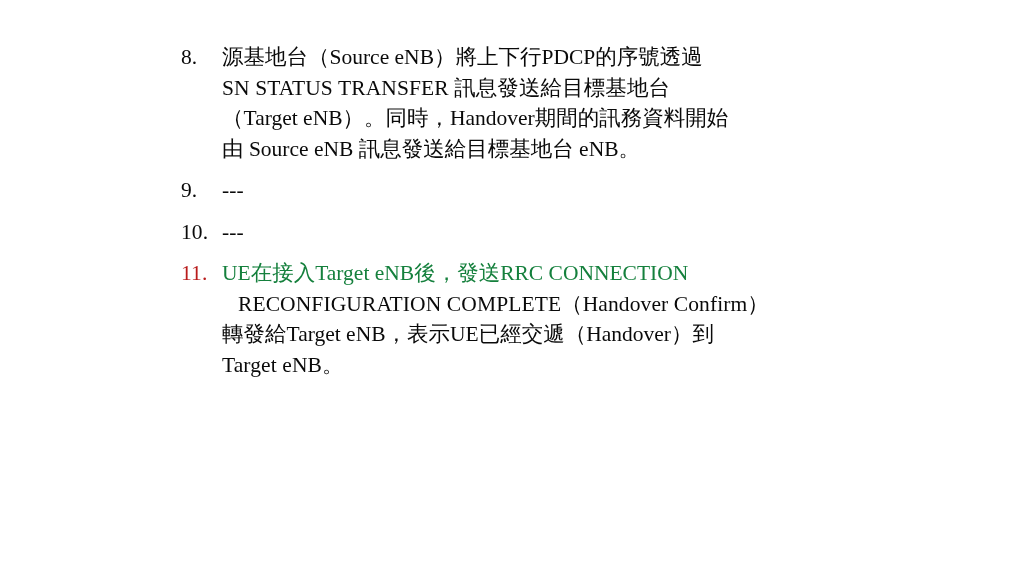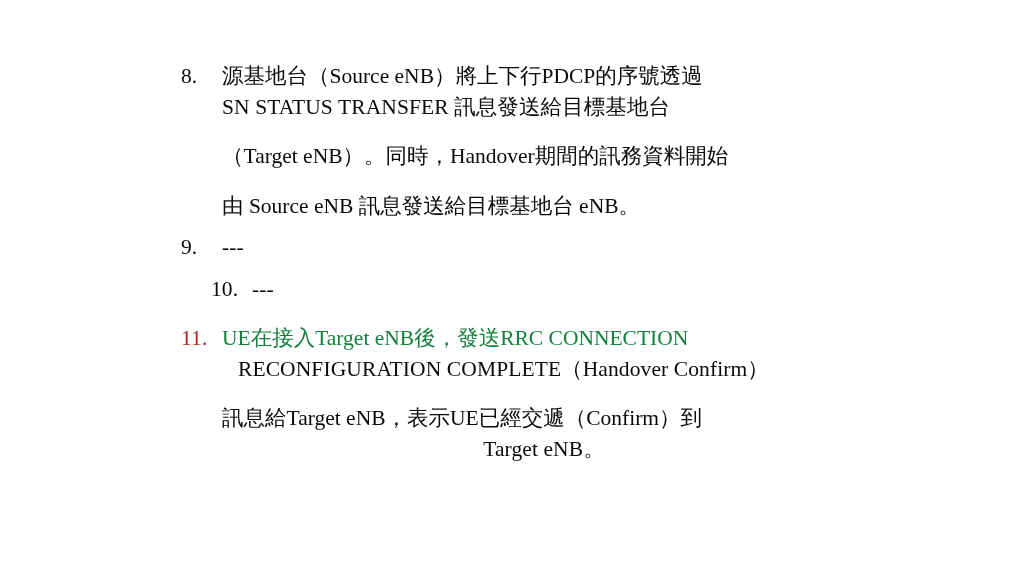--- a/index.html
+++ b/index.html
@@ -74,21 +74,20 @@
   .text-line {
     display: block;
     white-space: pre;
     font-size: 21.5px;
     line-height: 30.5px;
   }
 
   
   .text-line.cjk-lead {
     letter-spacing: 0;
-    margin-top: 19px;
   }
 </style>
 </head>
 <body style="background: rgb(255, 255, 255);">
 
 <div class="slide" style="background: rgb(255, 255, 255);">
 
   <div class="body-placeholder">
 
     <ul class="num-list">
@@ -103,32 +102,32 @@
         </span>
       </li>
 
       <li class="list-item" style="color: rgb(10, 10, 10);">
         <span class="list-marker" style="color: rgb(10, 10, 10);">9.</span>
         <span class="list-body">
           <span class="text-line" style="color: rgb(10, 10, 10);">---</span>
         </span>
       </li>
 
-      <li class="list-item" style="color: rgb(10, 10, 10); margin-left: 30px;">
+      <li class="list-item" style="color: rgb(10, 10, 10);">
         <span class="list-marker" style="color: rgb(10, 10, 10);">10.</span>
         <span class="list-body">
           <span class="text-line" style="color: rgb(10, 10, 10);">---</span>
         </span>
       </li>
 
       <li class="list-item" style="color: rgb(10, 10, 10);">
         <span class="list-marker" style="color: #b91c1c;">11.</span>
         <span class="list-body">
           <span class="text-line cjk-lead" style="color: #15803d;">UE在接入Target eNB後，發送RRC CONNECTION</span>
           <span class="text-line" style="color: rgb(10, 10, 10); margin-left: 16px;">RECONFIGURATION COMPLETE（Handover Confirm）</span>
-          <span class="text-line cjk-lead" style="color: rgb(10, 10, 10);">訊息給Target eNB，表示UE已經交遞（Confirm）到</span>
-          <span class="text-line" style="color: rgb(10, 10, 10); text-align: center;">Target eNB。</span>
+          <span class="text-line cjk-lead" style="color: rgb(10, 10, 10);">轉發給Target eNB，表示UE已經交遞（Handover）到</span>
+          <span class="text-line" style="color: rgb(10, 10, 10);">Target eNB。</span>
         </span>
       </li>
 
     </ul>
   </div>
 </div>
 
 </body></html>

